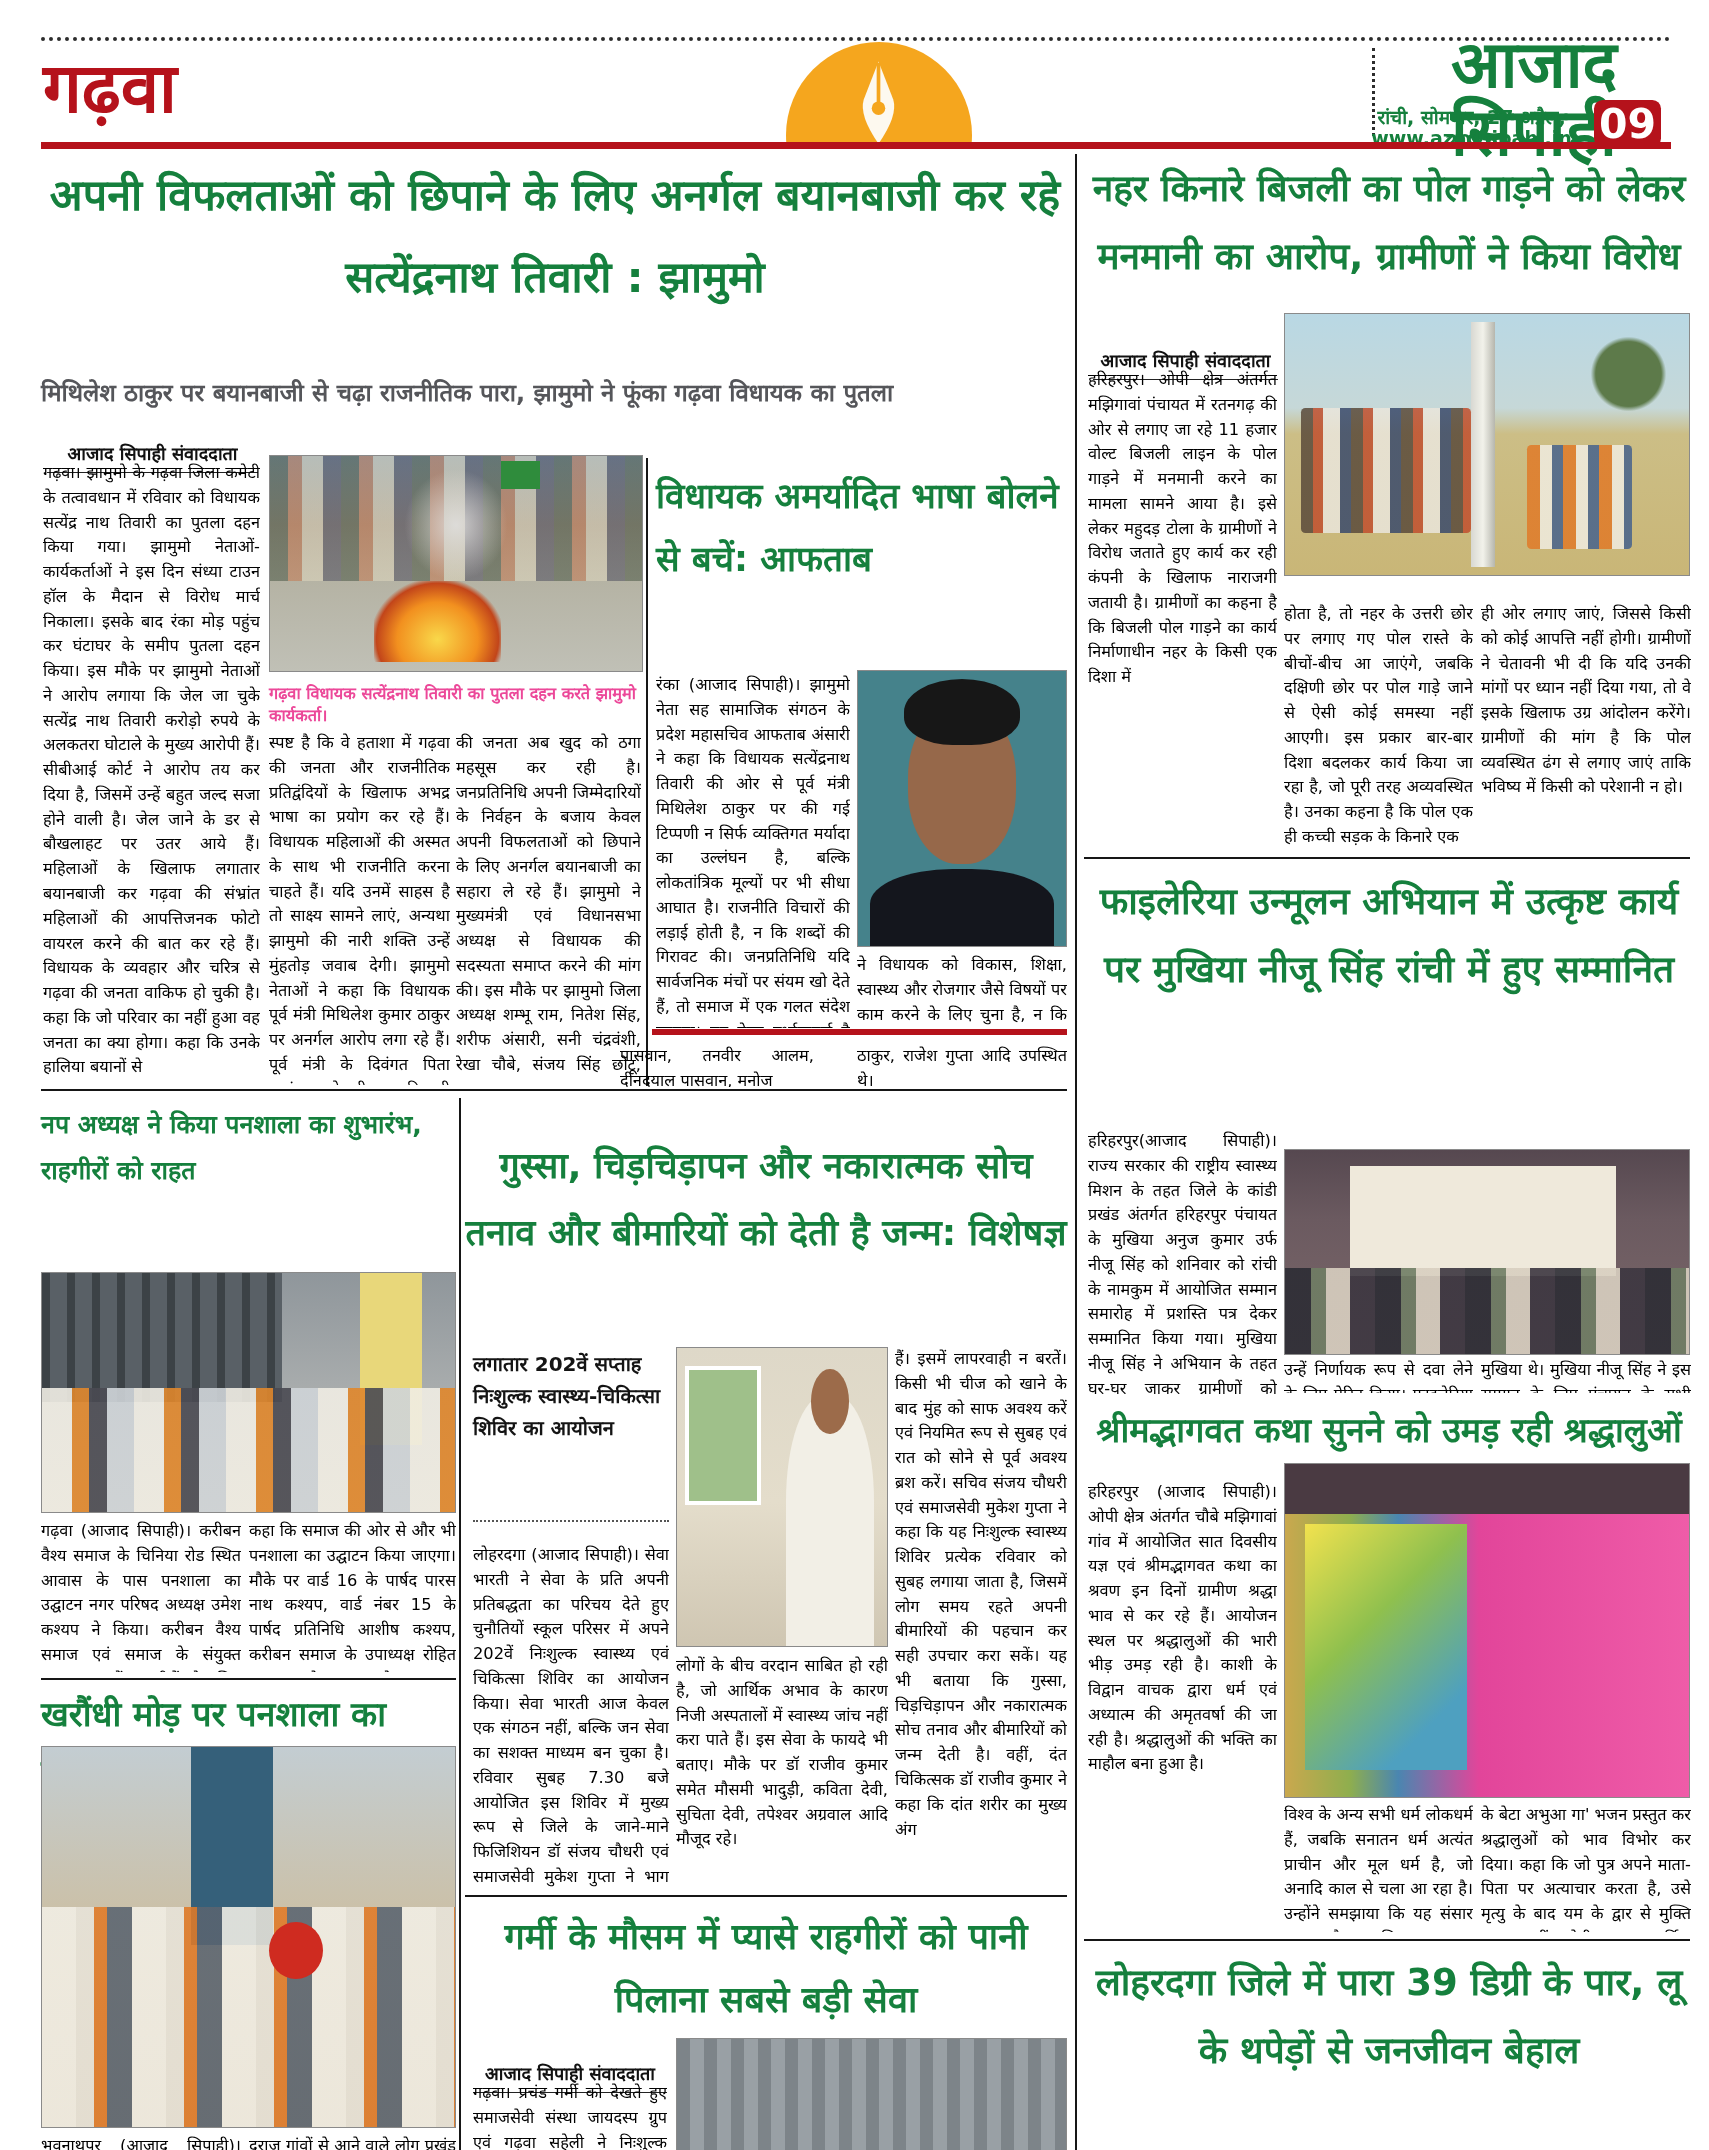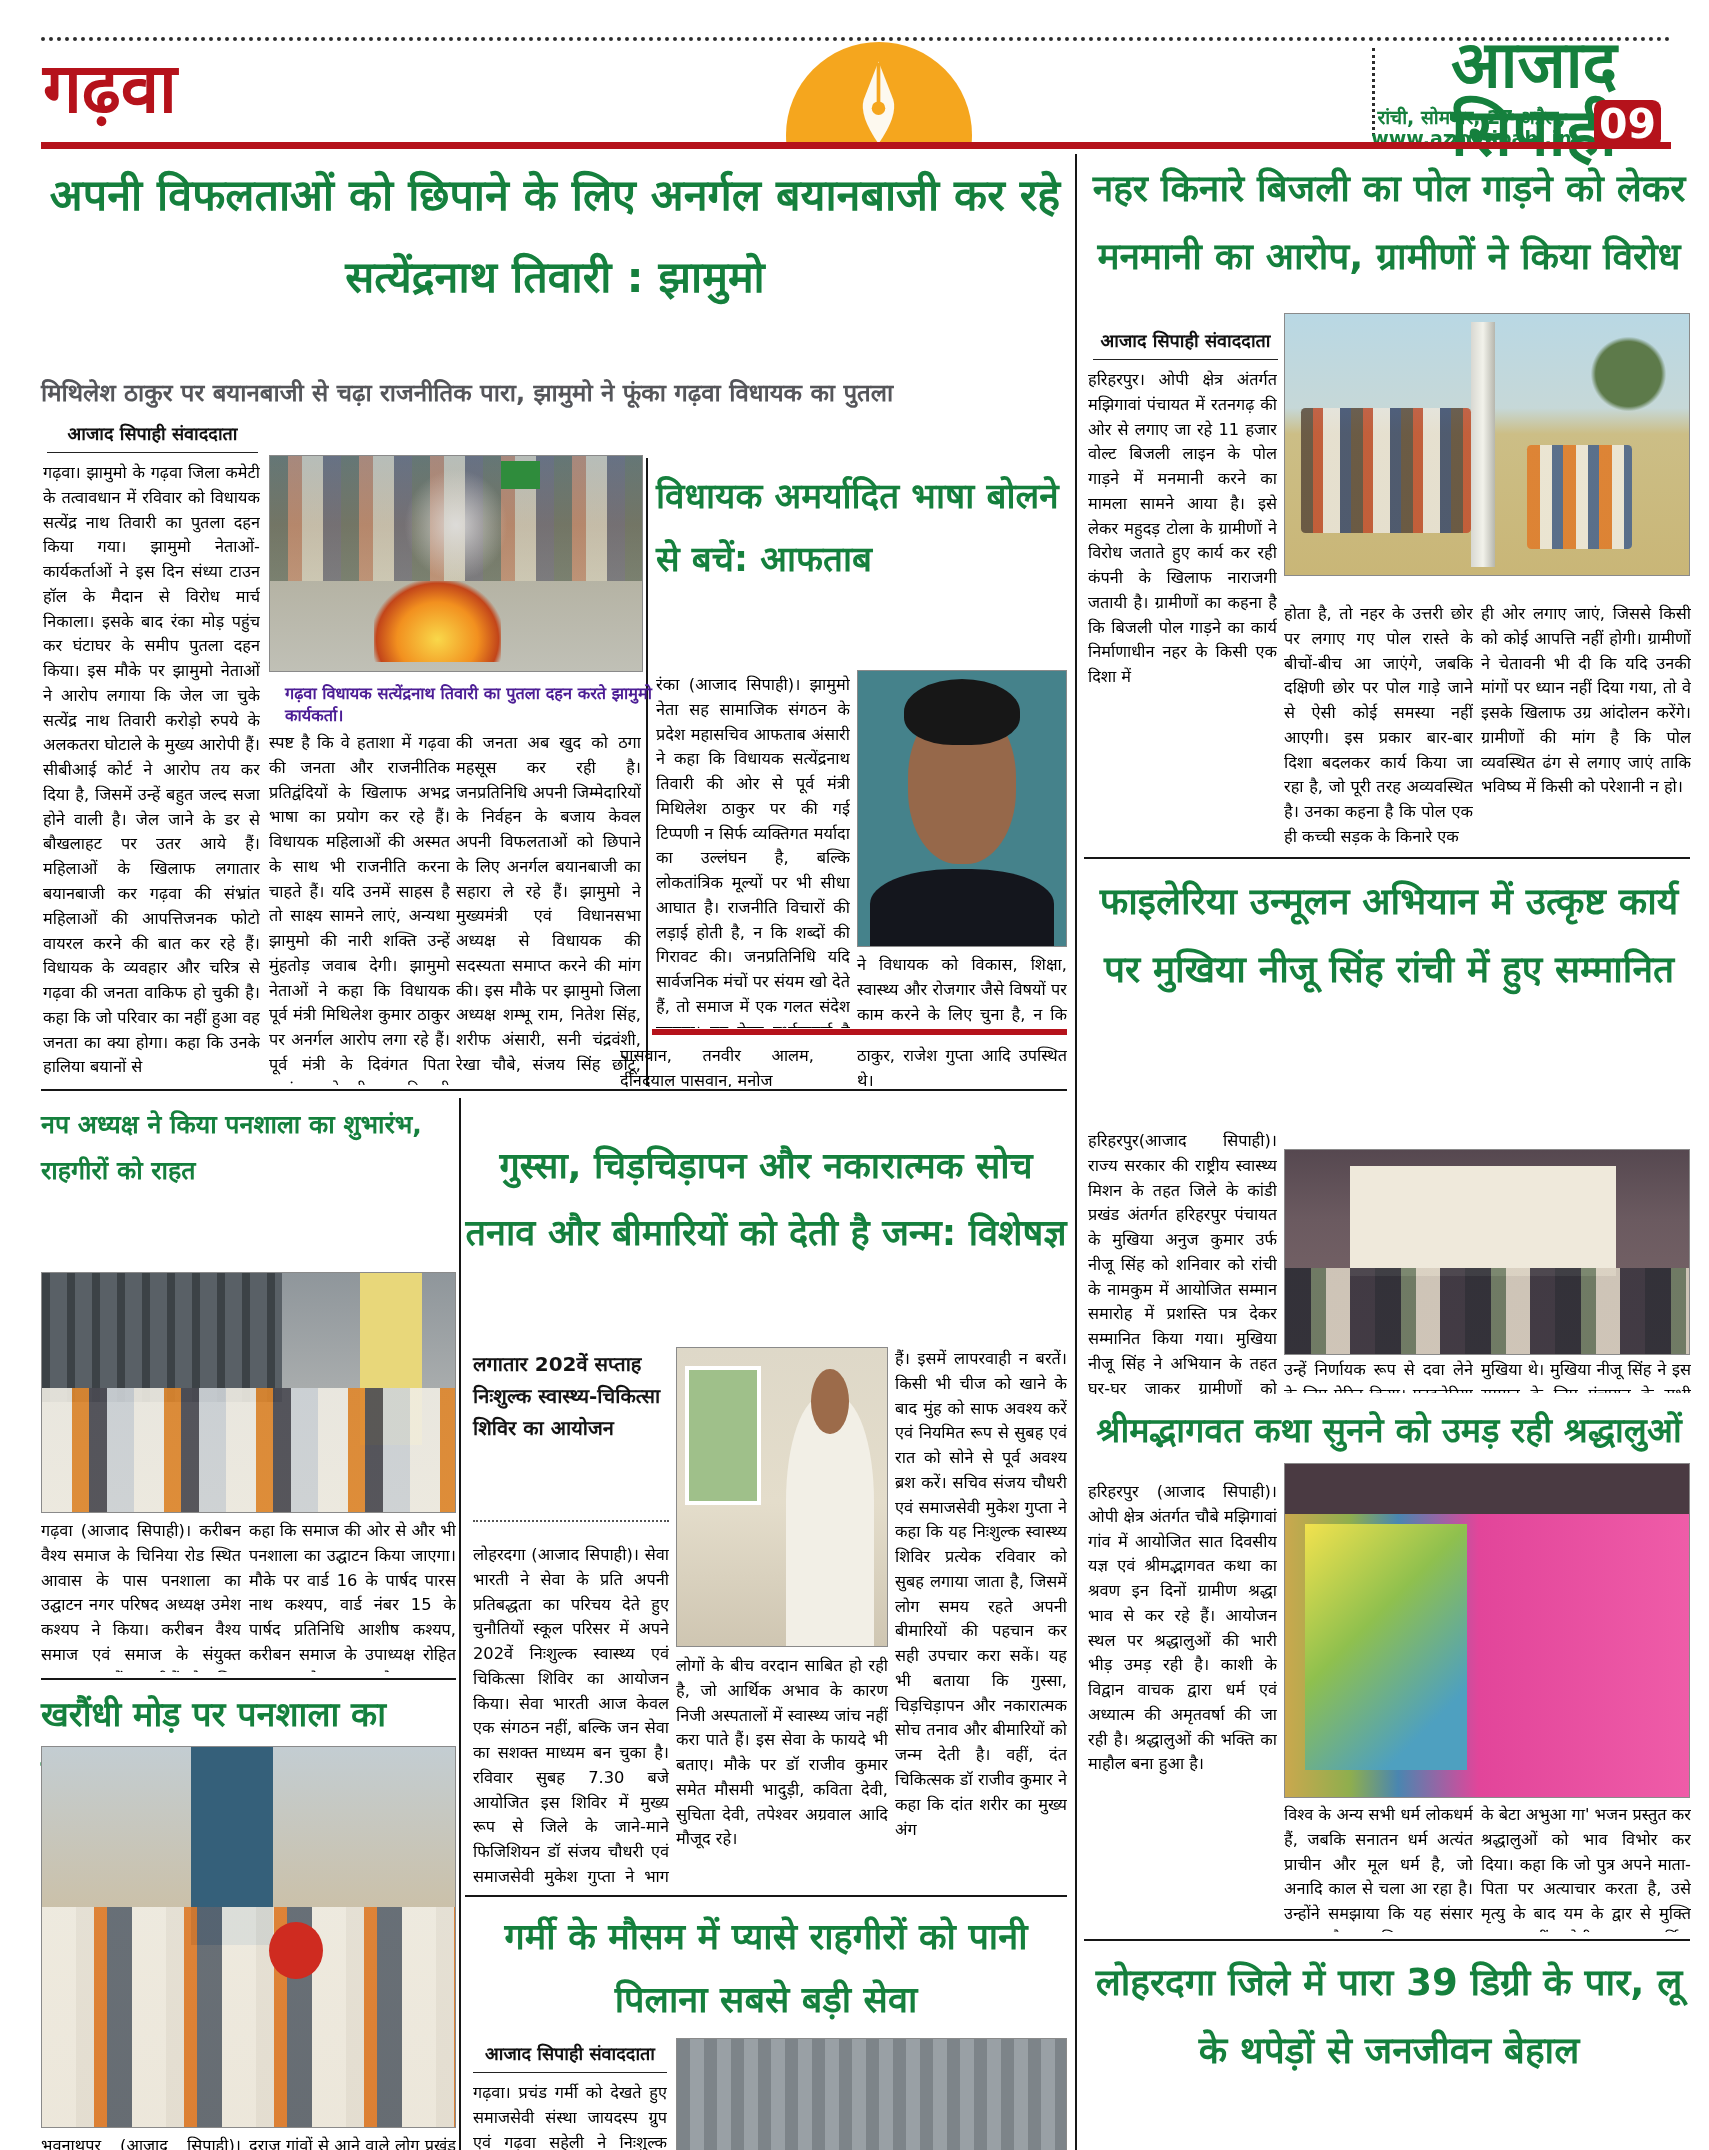--- a/index.html
+++ b/index.html
@@ -5,22 +5,22 @@
   html,body{margin:0;padding:0;}
   body{
     width:1710px;height:2693px;position:relative;background:#ffffff;
     font-family:"DejaVu Sans","Liberation Sans",sans-serif;color:#1c1c1c;
   }
   .abs{position:absolute;}
   .hl{font-weight:bold;color:#15803d;}
   .center{text-align:center;}
   .body-txt{font-size:16.3px;line-height:1.52;text-align:justify;color:#000000;}
   .byline{font-weight:bold;font-size:18px;text-align:center;color:#111;
-          border-bottom:1.7px solid #222;padding-bottom:6.9px;}
-  .caption{font-weight:bold;font-size:16.3px;color:#4c1d95;line-height:1.35;margin-left:16px;}
+          border-bottom:1.7px solid #222;padding-bottom:6.9px;margin-top:20px;}
+  .caption{font-weight:bold;font-size:16.3px;color:#ec4899;line-height:1.35;}
   .subhead-gray{font-weight:bold;color:#55565a;}
   .photo{position:absolute;border:0.9px solid #8a8a8a;box-sizing:border-box;overflow:hidden;}
   .photo>div{position:absolute;}
   .hline{position:absolute;background:#161616;height:1.7px;}
   .vline{position:absolute;background:#161616;width:1.7px;}
   .redline{position:absolute;background:#b5121b;}
   .dotline{position:absolute;border-top:4.3px dotted #2d2d2d;height:0;}
   .vdotline{position:absolute;border-left:3.9px dotted #2d2d2d;width:0;}
   .standfirst{font-weight:bold;font-size:20px;line-height:1.6;color:#141414;}
   .dotted-under{border-bottom:2.6px dotted #555;padding-bottom:9.5px;}

